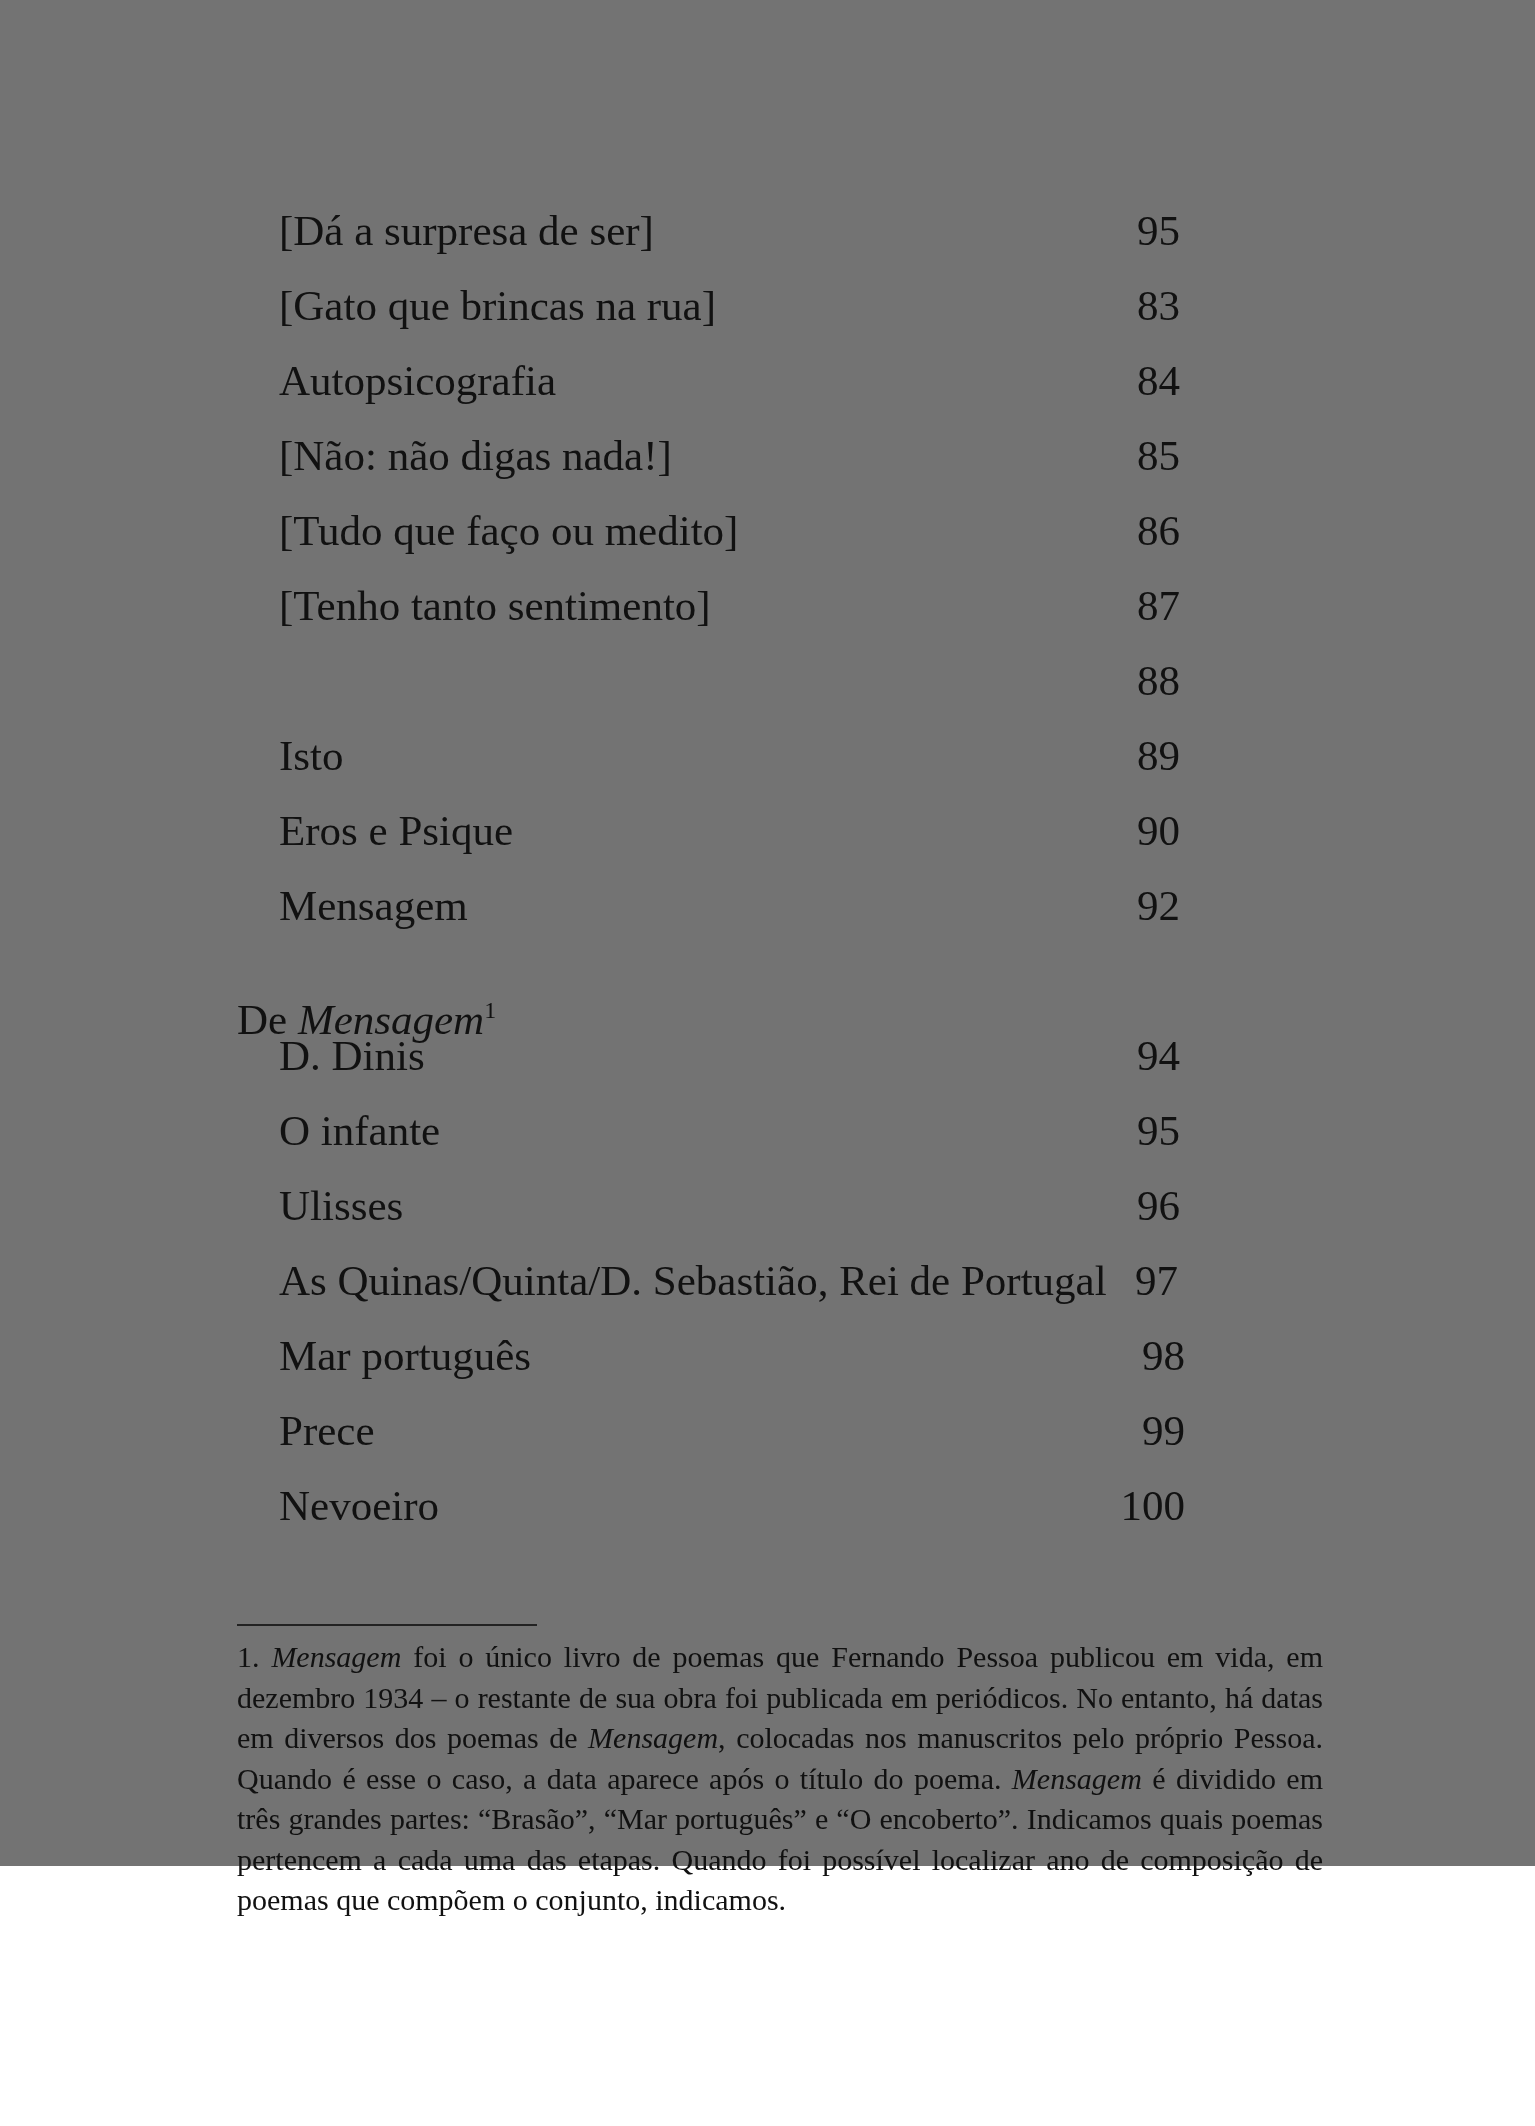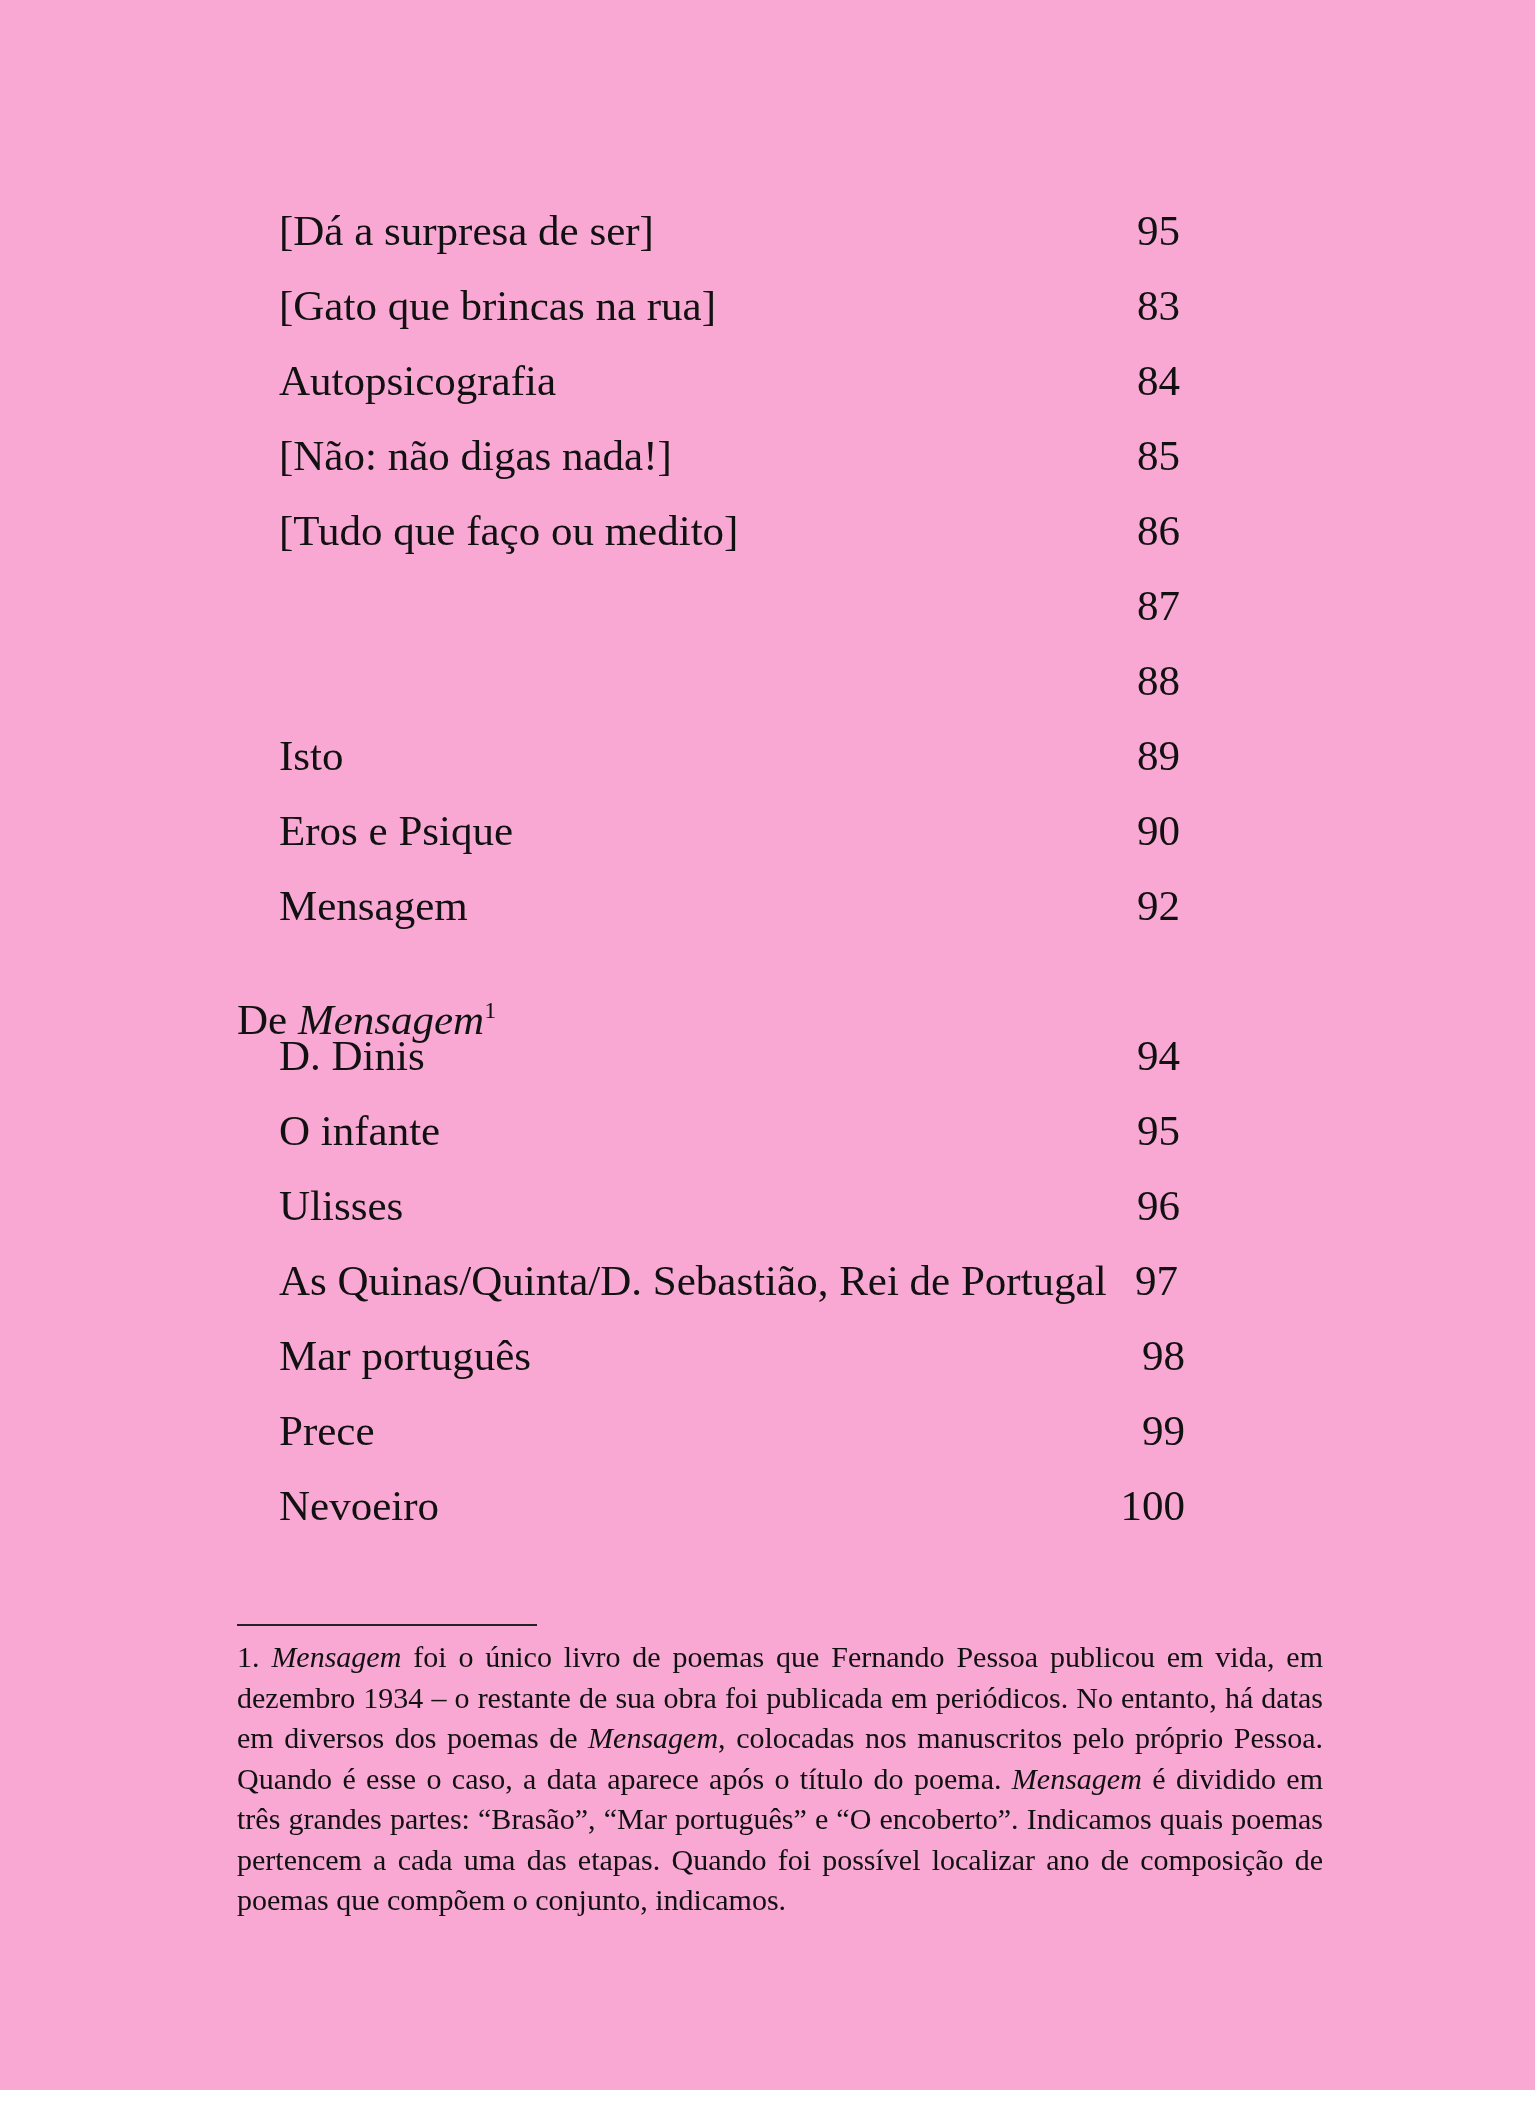--- a/index.html
+++ b/index.html
@@ -1,17 +1,17 @@
 <!DOCTYPE html>
 <html><head>
 <meta charset="utf-8">
 <style>
   html, body { margin: 0; padding: 0; background: #ffffff; }
   body { width: 1535px; height: 2126px; position: relative; overflow: hidden; color: #111111; }
-  .page { position: absolute; left: 0; top: 0; width: 1535px; height: 2090px; background: #f9a8d4; }
+  .page { position: absolute; left: 0; top: 0; width: 1535px; height: 1866px; background: #737373; }
   .toc { position: absolute; left: 0; top: 0; width: 1535px; }
   .row {
     position: absolute; left: 0; width: 1535px; height: 75px;
     font-family: "Liberation Serif", "DejaVu Serif", serif;
     font-size: 43px; line-height: 75px; color: #111;
   }
   .row .title { position: absolute; left: 279px; white-space: nowrap; }
   .row .page-num { position: absolute; right: 355px; text-align: right; white-space: nowrap; }
   .row.shift .page-num { right: 350px; text-align: center; }
   .section { position: absolute; left: 237px; white-space: nowrap; font-family: "Liberation Serif", "DejaVu Serif", serif; font-size: 43px; line-height: 75px; height:75px; color:#111; }
@@ -46,20 +46,21 @@
     </div>
     <div class="row" style="top:418px">
       <span class="title">[Não: não digas nada!]</span>
       <span class="page-num">85</span>
     </div>
     <div class="row" style="top:493px">
       <span class="title">[Tudo que faço ou medito]</span>
       <span class="page-num">86</span>
     </div>
     <div class="row" style="top:568px">
+      <span class="title">[Tenho tanto sentimento]</span>
       <span class="page-num">87</span>
     </div>
     <div class="row" style="top:643px">
       <span class="page-num">88</span>
     </div>
     <div class="row" style="top:718px">
       <span class="title">Isto</span>
       <span class="page-num">89</span>
     </div>
     <div class="row" style="top:793px">

